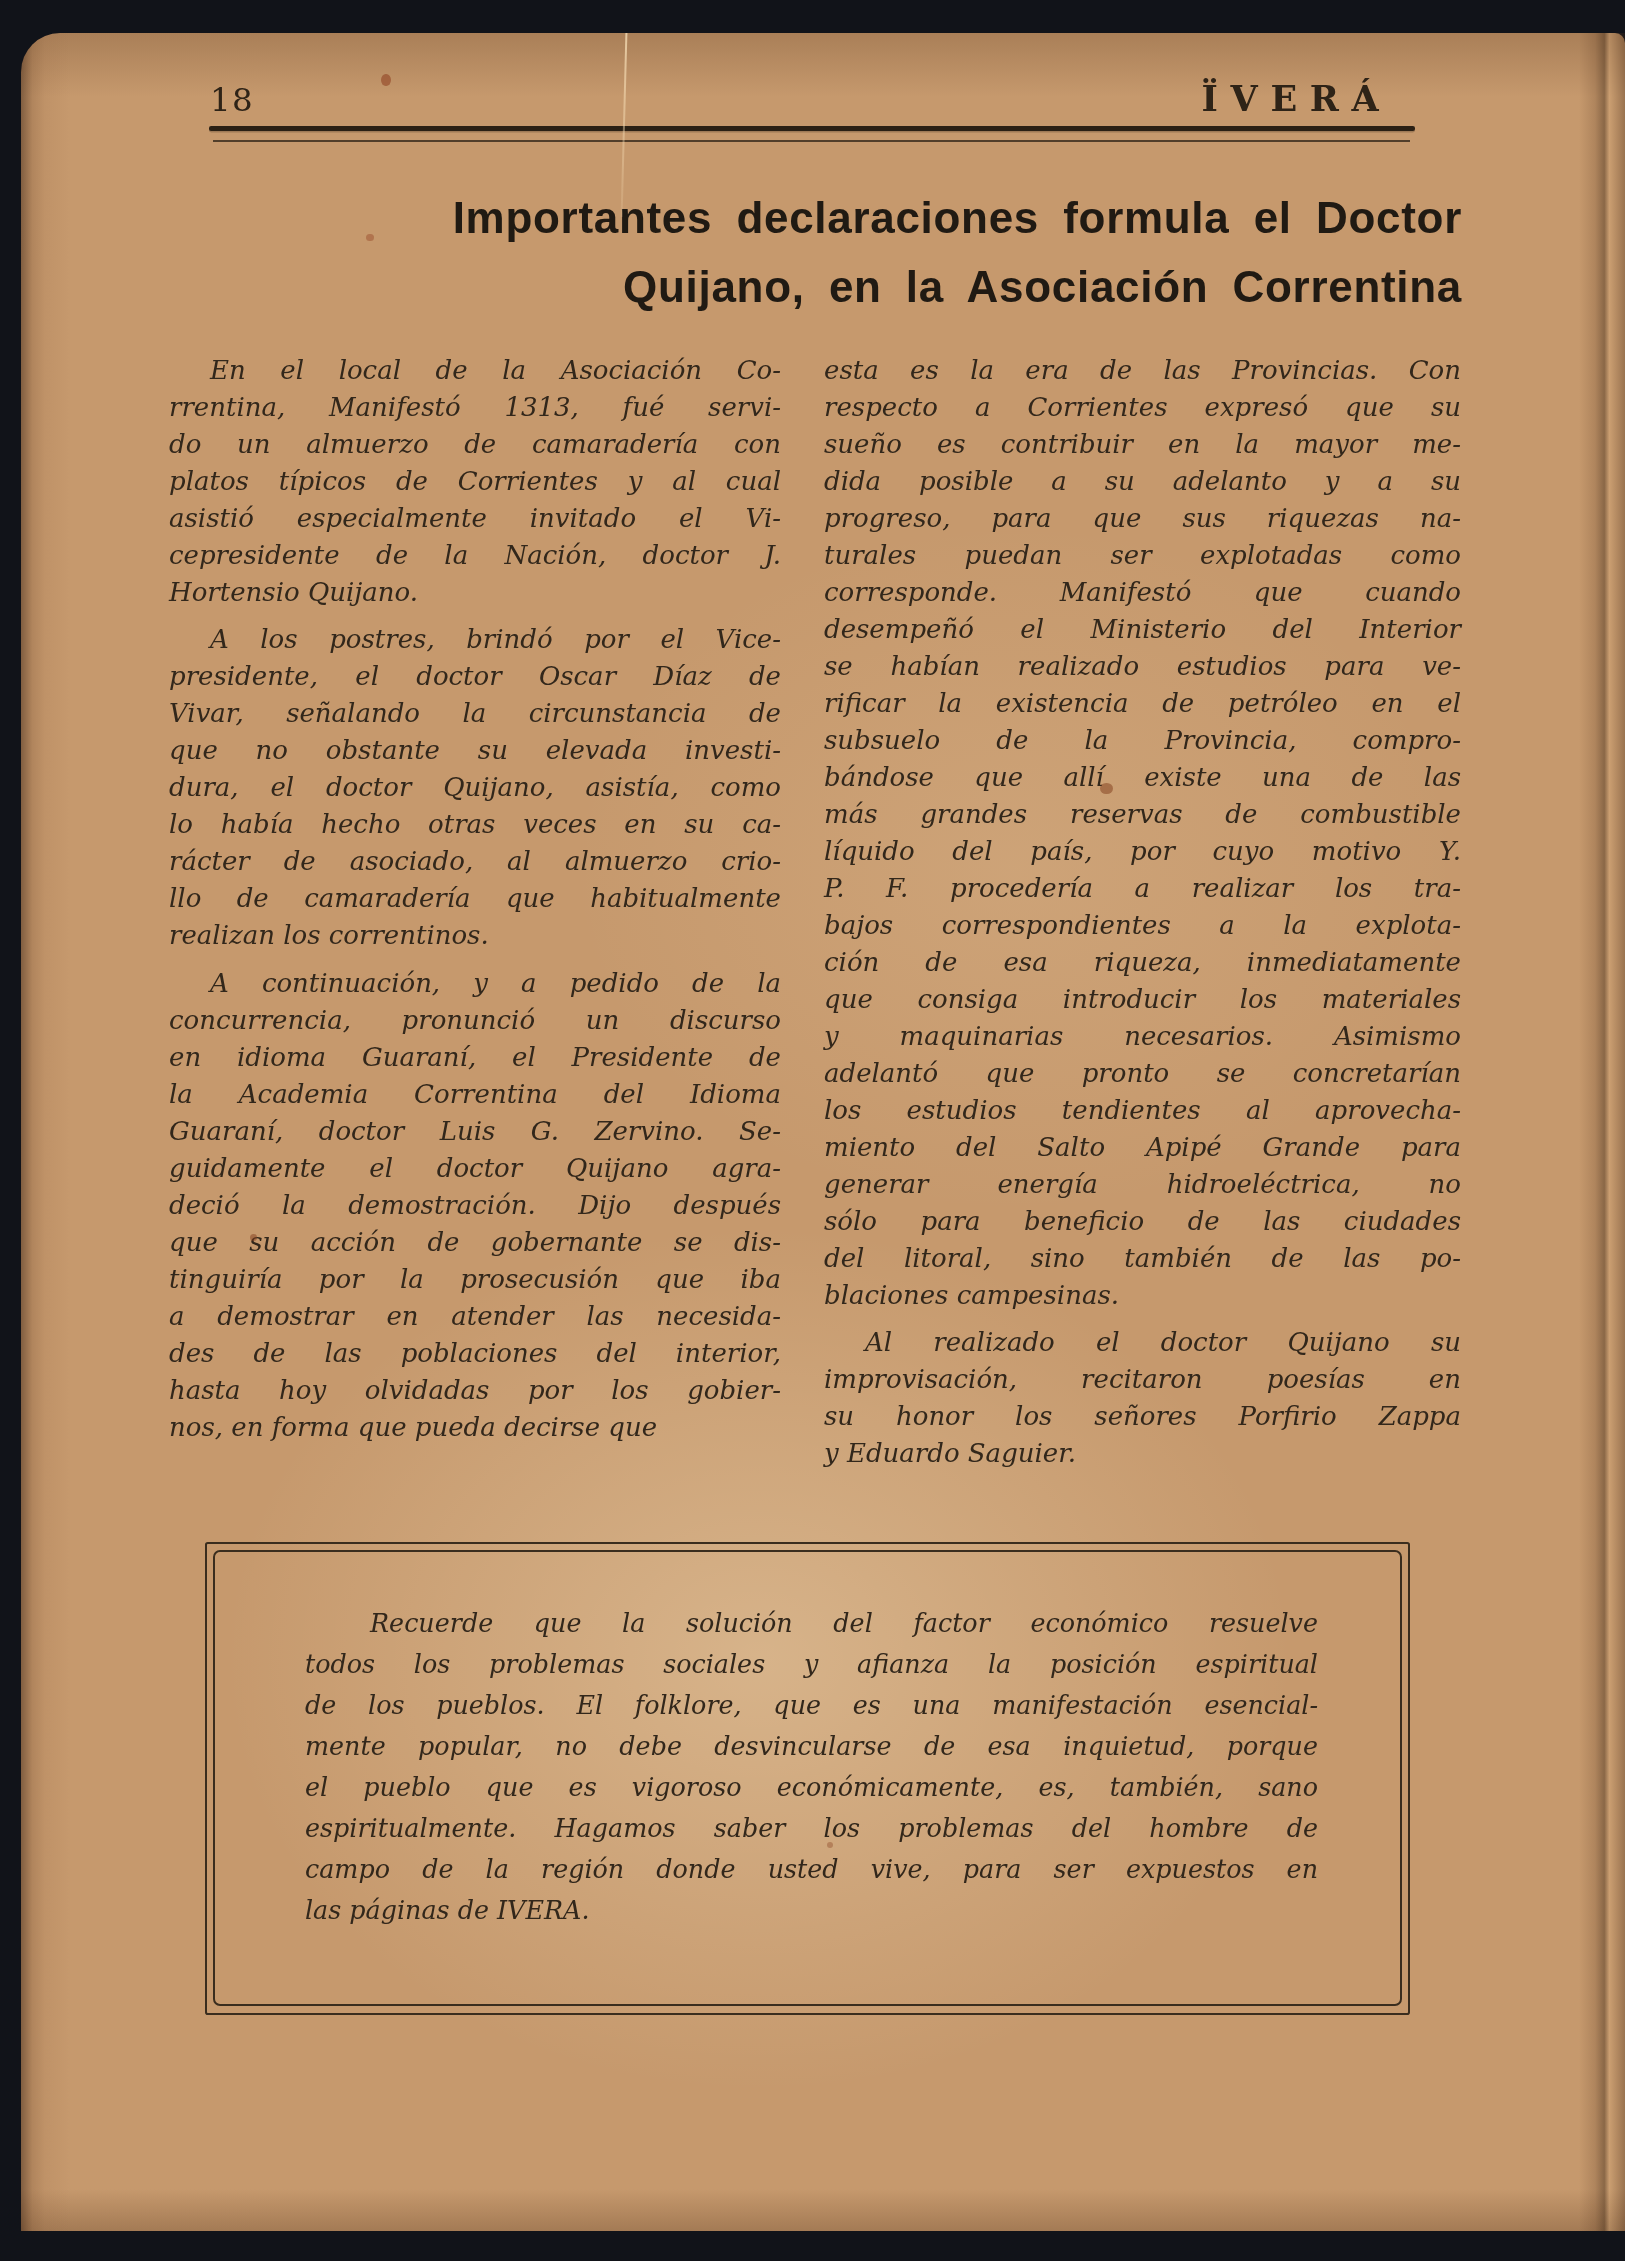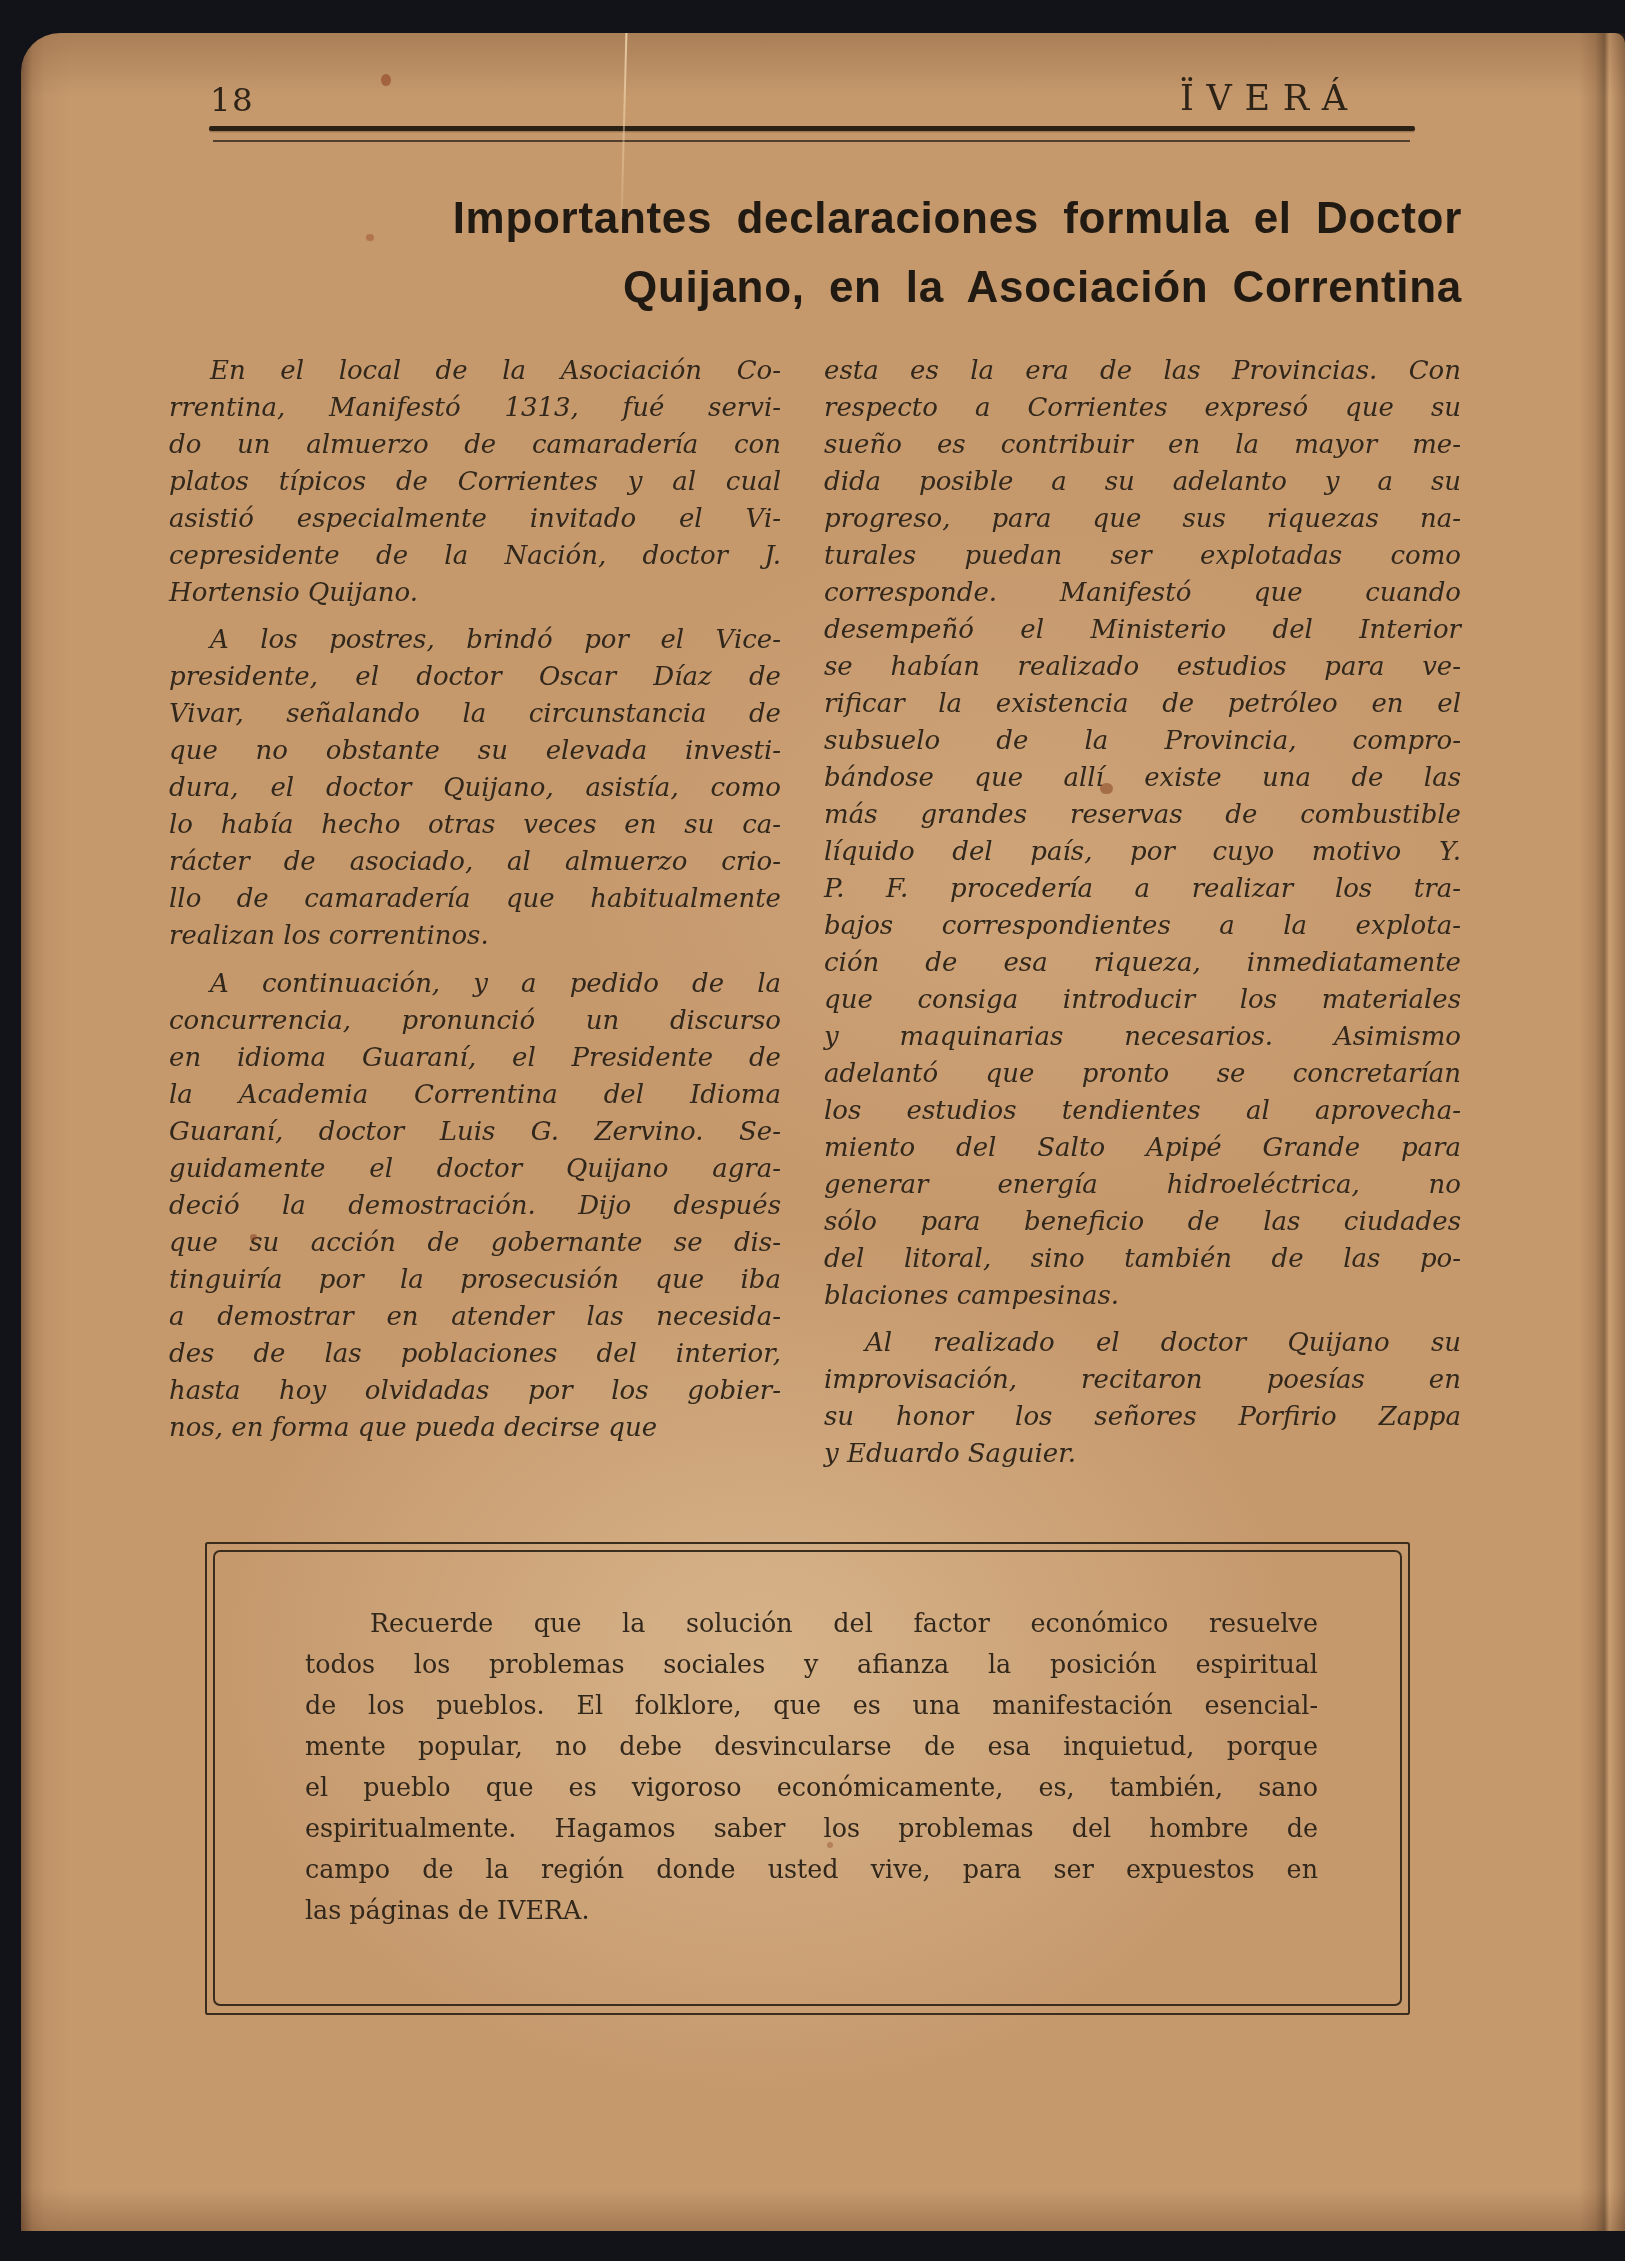--- a/index.html
+++ b/index.html
@@ -31,22 +31,22 @@
     background:linear-gradient(180deg, rgba(245,220,180,.8), rgba(245,220,180,.15));
     transform:rotate(1.5deg);
   }
   .stain{position:absolute;border-radius:50%;}
   
   .pgnum{
     position:absolute;left:189px;top:48px;
     font-size:32.5px;color:#2e2317;letter-spacing:1.4px;
   }
   .brand{
-    position:absolute;left:1159px;top:45px;width:233px;text-align:left;
-    font-size:35px;font-weight:400;color:#2e2317;letter-spacing:12.7px;
+    position:absolute;left:1159px;top:45px;width:233px;text-align:center;
+    font-size:35px;font-weight:700;color:#2e2317;letter-spacing:12.7px;
   }
   .rule-thick{position:absolute;left:188px;top:93px;width:1206px;height:5px;background:#2b2014;border-radius:2.1px;box-shadow:0 1.4px 0 rgba(43,32,20,.25);}
   .rule-thin{position:absolute;left:192px;top:107px;width:1197px;height:2.1px;background:rgba(43,32,20,.75);}
   
   .title{
     position:absolute;left:148px;top:150px;width:1293px;
     text-align:right;
     font-family:"Liberation Sans", sans-serif;
     font-weight:700;font-size:44px;line-height:69px;color:#201a13;
     letter-spacing:0.7px;word-spacing:11.3px;
@@ -66,21 +66,21 @@
   .notice-box{
     position:absolute;left:184px;top:1509px;width:1201px;height:469px;
     border:2.1px solid #3a2d1e;border-radius:2.8px;
   }
   .notice-inner{
     position:absolute;left:6.4px;top:6.4px;right:6.4px;bottom:6.4px;
     border:2.1px solid #3a2d1e;border-radius:7px;
   }
   .notice-text{
     position:absolute;left:98px;right:90px;top:59px;
-    font-size:25.4px;line-height:41px;color:#32271b;
+    font-size:25.4px;line-height:41px;font-style:italic;color:#32271b;
   }
   .notice-text .para.indent .tline:first-child{text-indent:65px;}
 </style>
 </head>
 <body>
 
 <div class="page">
 
   <span class="pgnum">18</span>
   <span class="brand">ÏVERÁ</span>

